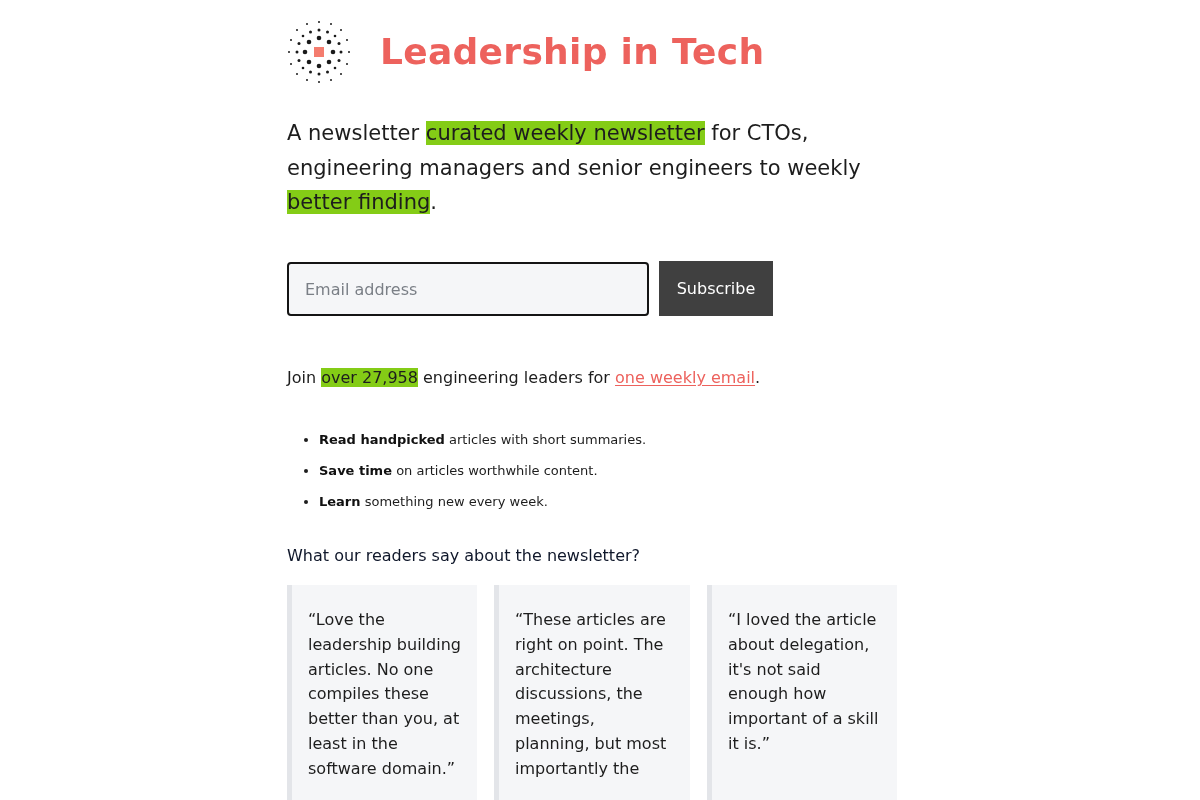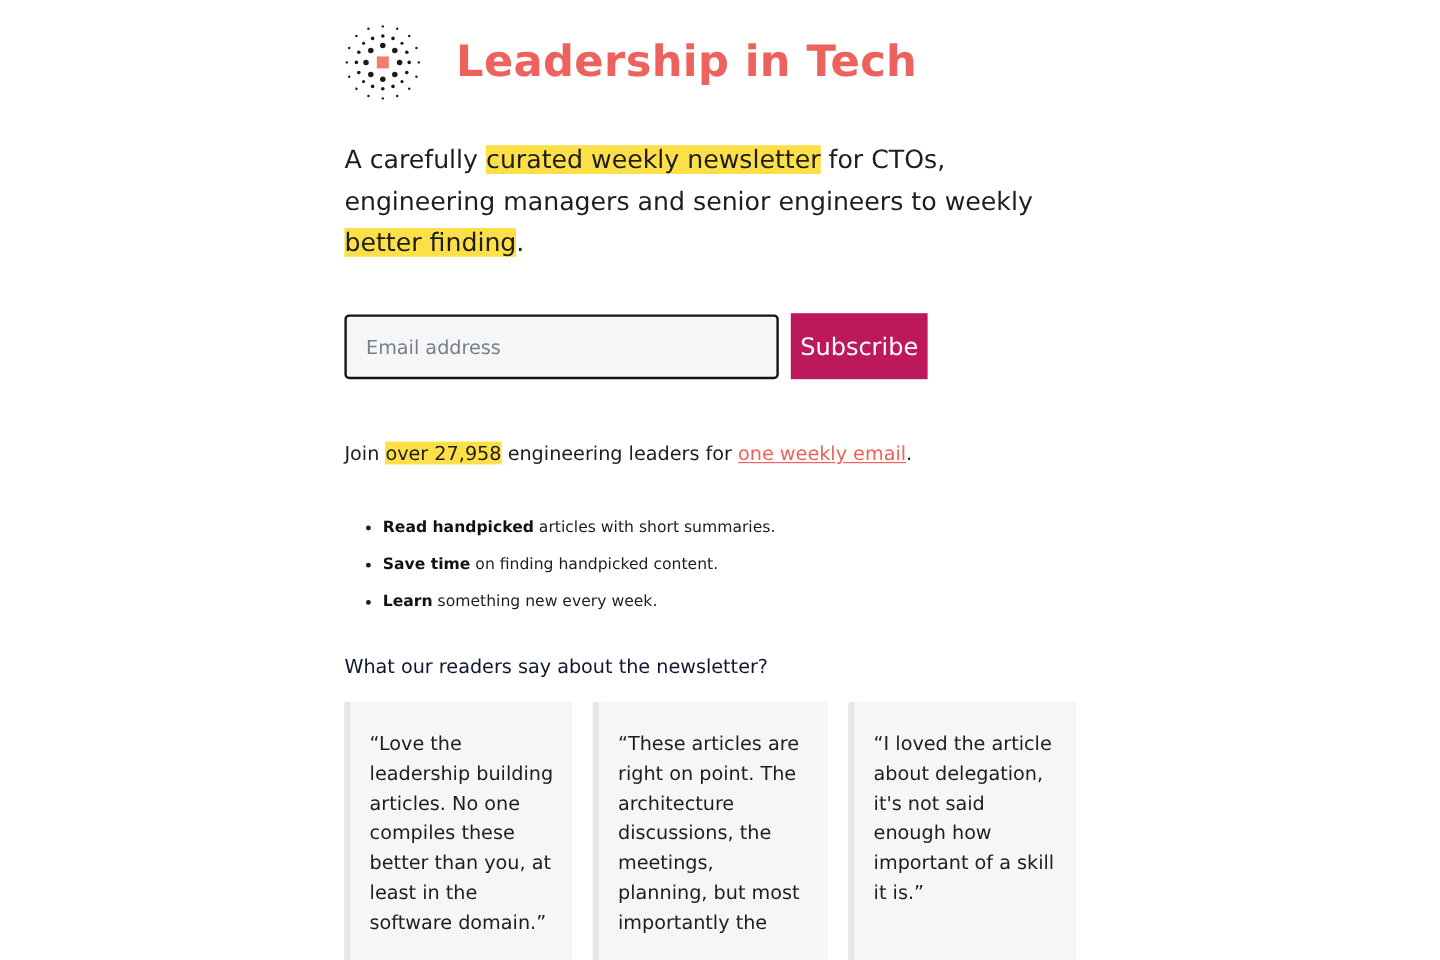--- a/index.html
+++ b/index.html
@@ -50,21 +50,21 @@
       position: absolute;
       left: 0;
       top: 116px;
       width: 620px;
       margin: 0;
       font-size: 21px;
       line-height: 34.5px;
       color: #1d1d1d;
     }
     .hl {
-      background: #fde047;
+      background: #84cc16;
       text-align: right;
     }
     
     .signup-form {
       position: absolute;
       left: 0;
       top: 261px;
       display: flex;
       align-items: flex-start;
     }
@@ -82,26 +82,26 @@
       outline: none;
       caret-color: #000;
     }
     .email-input::placeholder {
       color: #7a7f86;
     }
     .subscribe-button {
       margin-left: 10px;
       width: 114px;
       height: 55px;
-      background: #be185d;
+      background: #404040;
       color: #ffffff;
       border: none;
       border-radius: 0;
       font-family: "DejaVu Sans", sans-serif;
-      font-size: 20px;
+      font-size: 16px;
       cursor: pointer;
       padding: 0;
     }
     
     .join-line {
       position: absolute;
       left: 0;
       top: 367px;
       margin: 0;
       font-size: 16px;
@@ -212,32 +212,32 @@
       <circle cx="61" cy="21" r="1" fill="#1a1a1a"></circle>
       <circle cx="61" cy="45" r="1" fill="#1a1a1a"></circle>
       <circle cx="11" cy="11" r="1" fill="#1a1a1a"></circle>
       <circle cx="55" cy="11" r="1" fill="#1a1a1a"></circle>
       <circle cx="11" cy="55" r="1" fill="#1a1a1a"></circle>
       <circle cx="55" cy="55" r="1" fill="#1a1a1a"></circle>
     </svg>
     <h1 class="site-title">Leadership in Tech</h1>
   </header>
 
-  <p class="tagline"><span>A carefully </span><span class="hl">curated weekly newsletter</span><span> for CTOs, engineering managers and senior engineers to weekly </span><span class="hl">better finding</span><span>.</span></p>
+  <p class="tagline"><span>A newsletter </span><span class="hl">curated weekly newsletter</span><span> for CTOs, engineering managers and senior engineers to weekly </span><span class="hl">better finding</span><span>.</span></p>
 
   <form class="signup-form">
     <input class="email-input" type="email" autofocus="" placeholder="Email address" style="">
     <button class="subscribe-button" type="submit">Subscribe</button>
   </form>
 
   <p class="join-line"><span>Join </span><span class="hl">over 27,958</span><span> engineering leaders for </span><a class="join-link" href="#">one weekly email</a><span>.</span></p>
 
   <ul class="features">
     <li><b>Read handpicked</b><span> articles with short summaries.</span></li>
-    <li><b>Save time</b><span> on finding handpicked content.</span></li>
+    <li><b>Save time</b><span> on articles worthwhile content.</span></li>
     <li><b>Learn</b><span> something new every week.</span></li>
   </ul>
 
   <p class="testimonials-heading">What our readers say about the newsletter?</p>
 
   <div class="testimonials">
     <blockquote class="testimonial-card card-1">“Love the leadership building articles. No one compiles these better than you, at least in the software domain.”</blockquote>
     <blockquote class="testimonial-card card-2">“These articles are right on point. The architecture discussions, the meetings, planning, but most importantly the</blockquote>
     <blockquote class="testimonial-card card-3">“I loved the article about delegation, it's not said enough how important of a skill it is.”</blockquote>
   </div>

